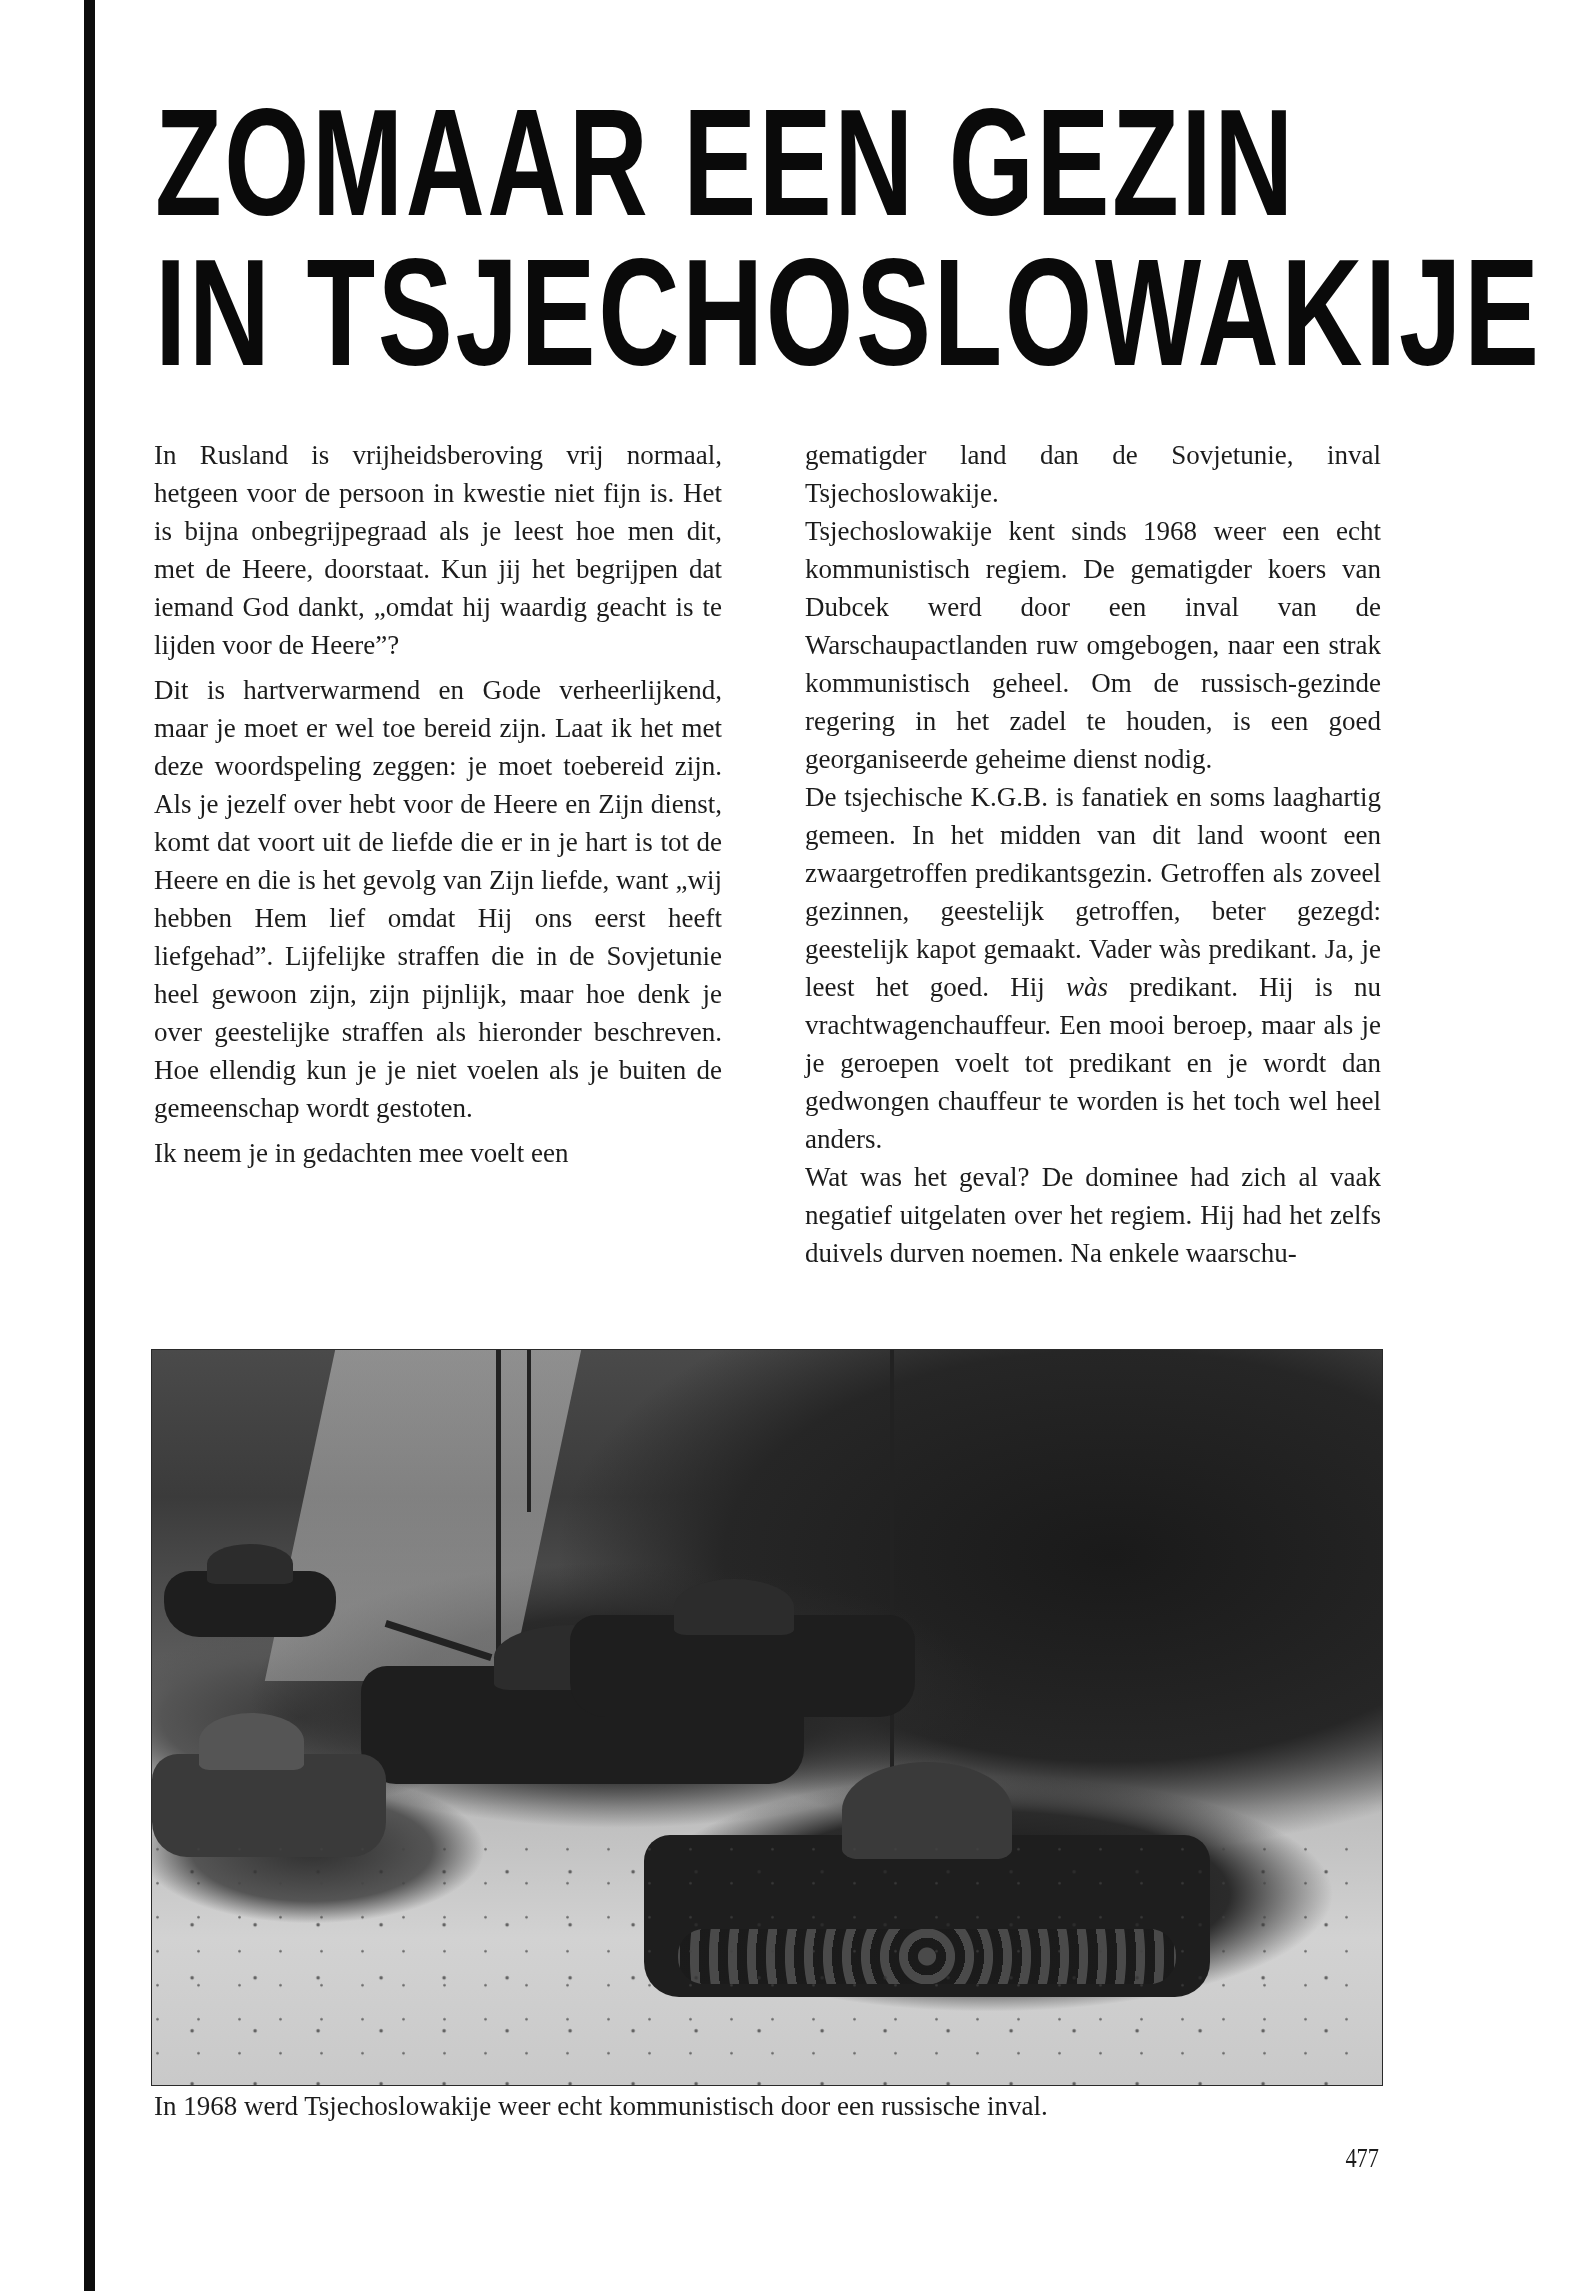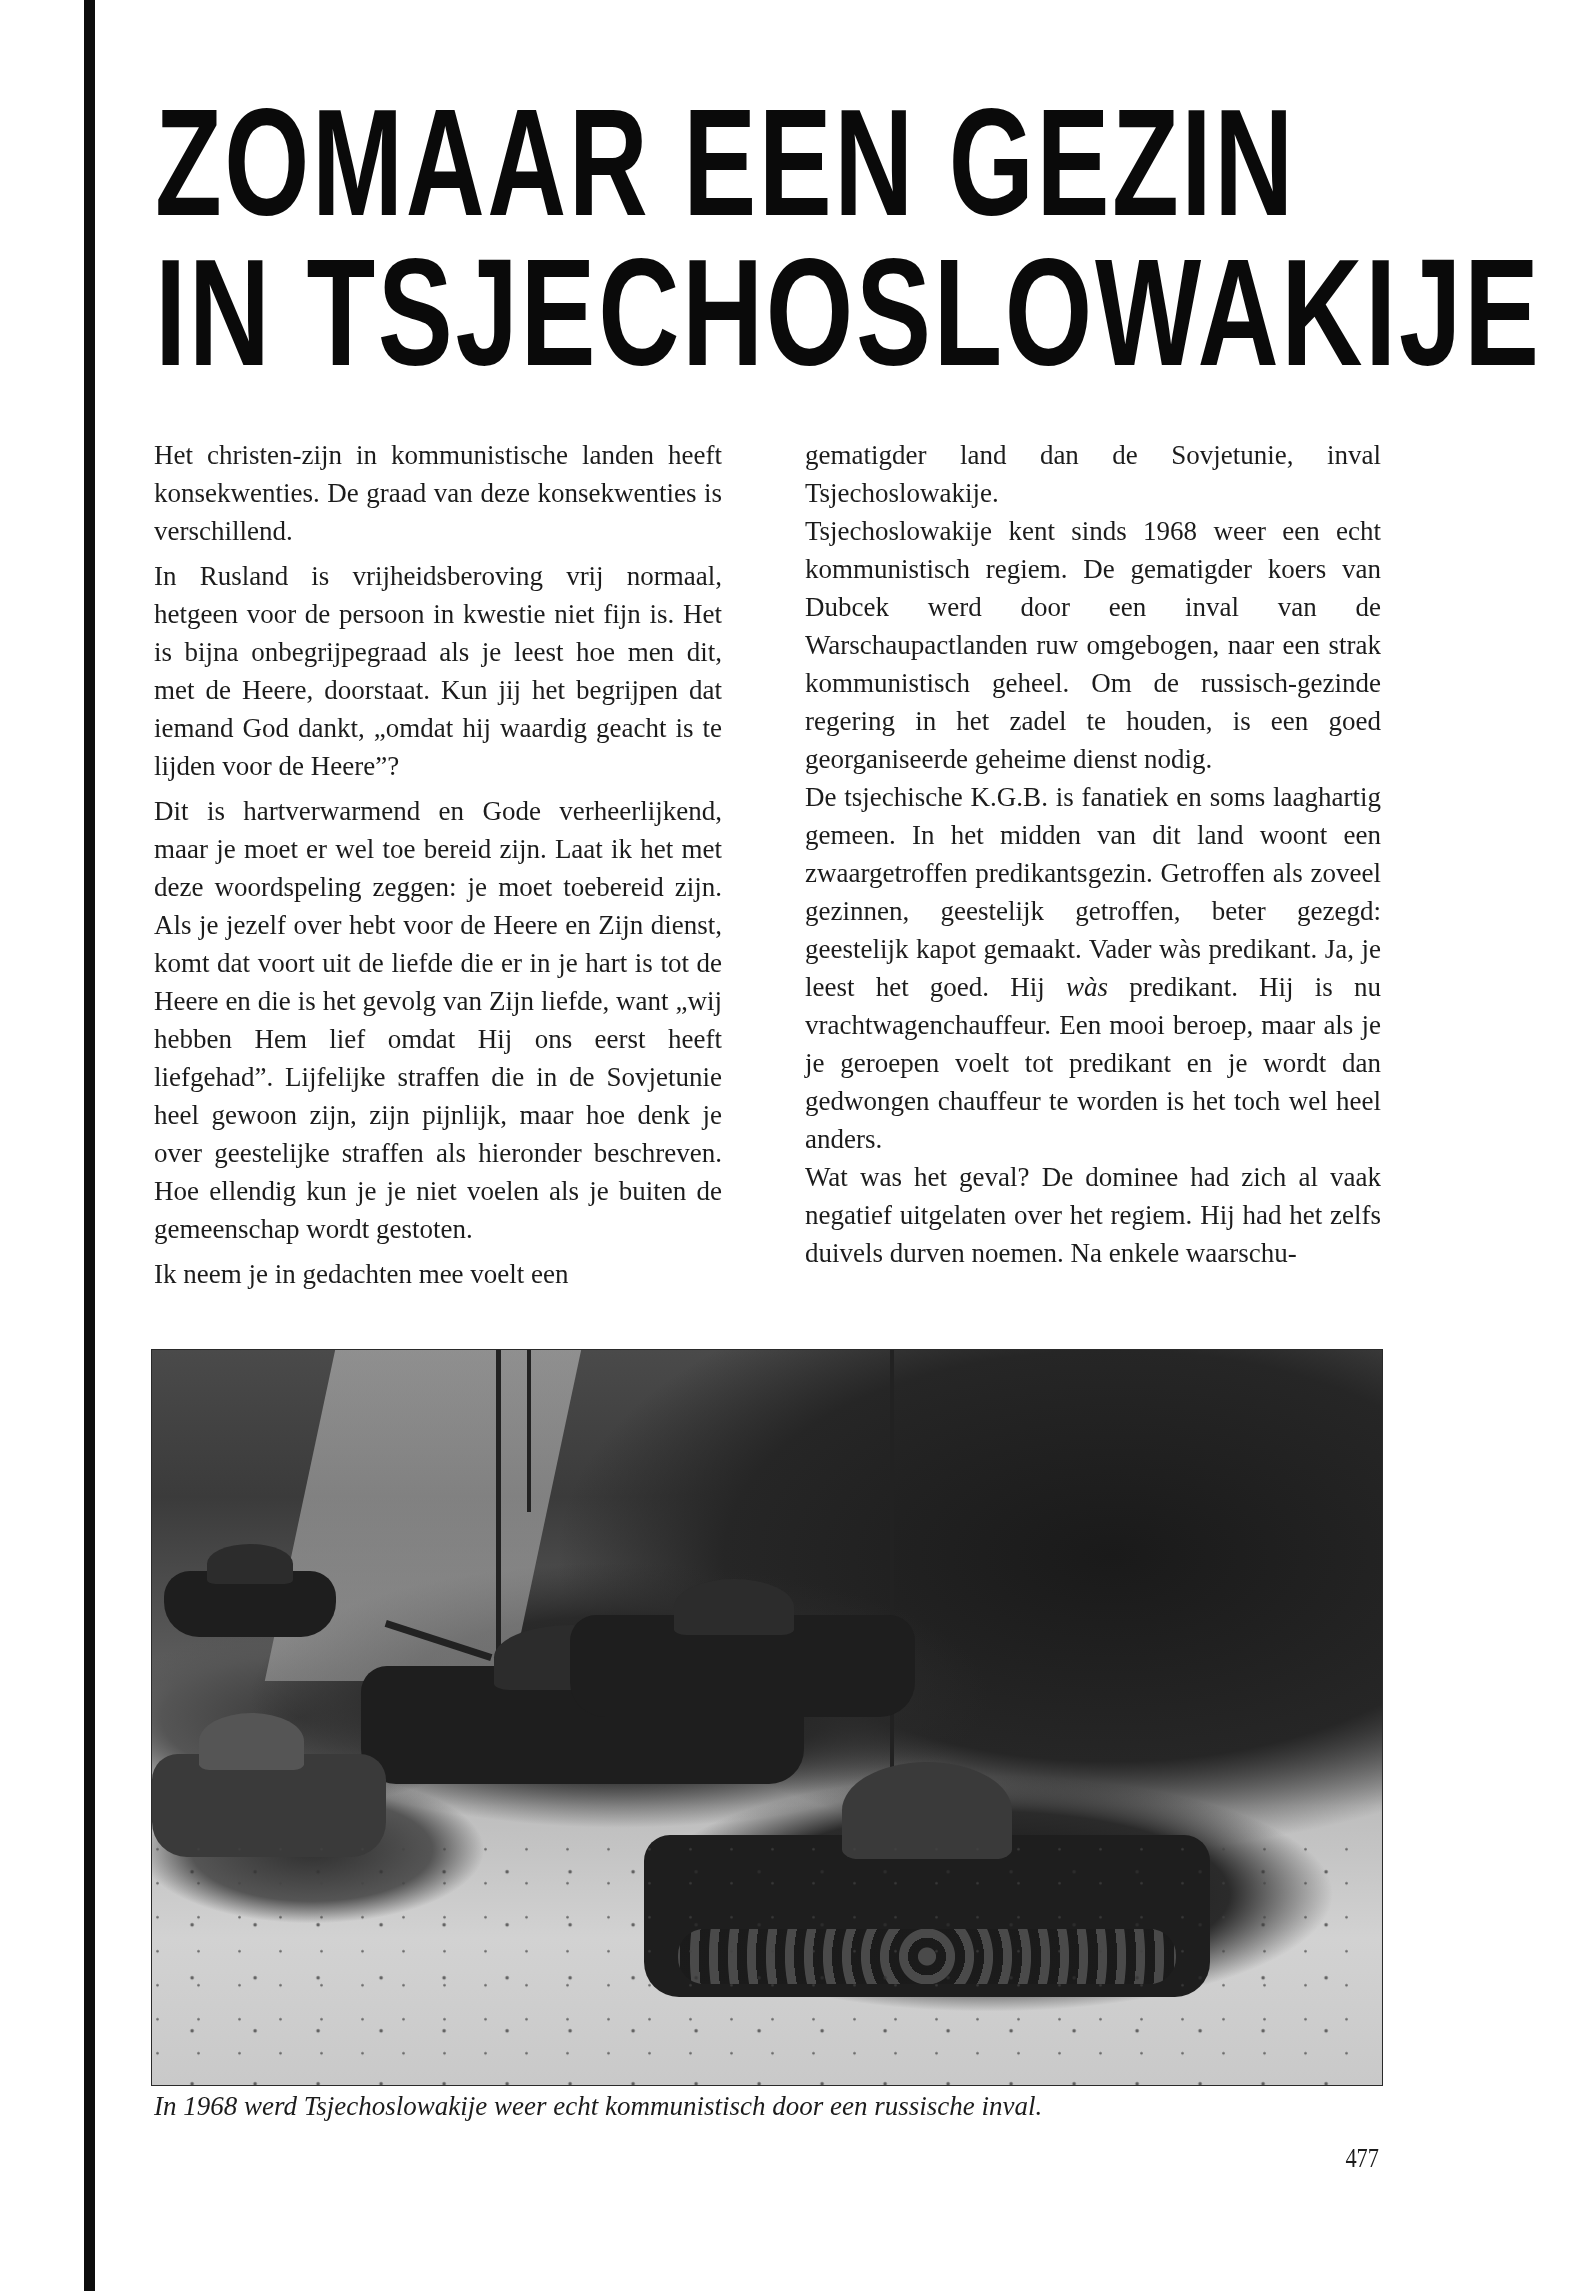--- a/index.html
+++ b/index.html
@@ -71,21 +71,21 @@
       background-image:
         radial-gradient(circle, #333 1.3px, transparent 2.2px),
         radial-gradient(circle, #444 0.9px, transparent 1.7px);
       background-size: 63px 53px, 41px 34px;
       background-position: 8.6px 17.3px, 26px 4.3px;
       opacity: 0.7;
     }
 
     .caption {
       position: absolute; left: 154px; top: 2087px; width: 1225px;
-      font-family: "Liberation Serif", serif; font-style: italic; font-size: 27px;
+      font-family: "Liberation Serif", serif; font-size: 27px;
       line-height: 38px; color: #1c1c1c; white-space: nowrap;
     }
 
     .page-number {
       position: absolute; left: 1327px; top: 2140px; width: 52px; text-align: right;
       font-family: "Liberation Serif", serif; font-size: 28px; line-height: 35px; color: #1c1c1c;
       transform: scaleX(0.8); transform-origin: right center;
     }
   </style>
 </head>
@@ -93,21 +93,20 @@
 
 <div class="left-rule"></div>
 
 <h1 class="title">
   <span class="title-line l1">ZOMAAR EEN GEZIN</span>
   <span class="title-line l2">IN TSJECHOSLOWAKIJE</span>
 </h1>
 
 <div class="columns">
   <div class="col left">
-    <p>Het christen-zijn in kommunistische landen heeft konsekwenties. De graad van deze konsekwenties is verschillend.</p>
     <p>In Rusland is vrijheidsberoving vrij nor­maal, hetgeen voor de persoon in kwes­tie niet fijn is. Het is bijna onbegrijpe­graad als je leest hoe men dit, met de Heere, doorstaat. Kun jij het begrijpen dat iemand God dankt, „omdat hij waar­dig geacht is te lijden voor de Heere”?</p>
     <p>Dit is hartverwarmend en Gode verheer­lijkend, maar je moet er wel toe bereid zijn. Laat ik het met deze woordspeling zeggen: je moet toebereid zijn. Als je je­zelf over hebt voor de Heere en Zijn dienst, komt dat voort uit de liefde die er in je hart is tot de Heere en die is het gevolg van Zijn liefde, want „wij heb­ben Hem lief omdat Hij ons eerst heeft liefgehad”. Lijfelijke straffen die in de Sovjetunie heel gewoon zijn, zijn pijn­lijk, maar hoe denk je over geestelijke straffen als hieronder beschreven. Hoe ellendig kun je je niet voelen als je buiten de gemeenschap wordt gestoten.</p>
     <p class="tight">Ik neem je in gedachten mee voelt een</p>
   </div>
   <div class="col right">
     <p class="tight">gematigder land dan de Sovjetunie, inval Tsjechoslowakije.</p>
     <p class="tight">Tsjechoslowakije kent sinds 1968 weer een echt kommunistisch regiem. De ge­matigder koers van Dubcek werd door een inval van de Warschaupactlanden ruw omgebogen, naar een strak kom­munistisch geheel. Om de russisch-ge­zinde regering in het zadel te houden, is een goed georganiseerde geheime dienst nodig.</p>
     <p class="tight"><span>De tsjechische K.G.B. is fanatiek en soms laaghartig gemeen. In het midden van dit land woont een zwaargetroffen predikantsgezin. Getroffen als zoveel gezinnen, geestelijk getroffen, beter ge­zegd: geestelijk kapot gemaakt. Vader wàs predikant. Ja, je leest het goed. Hij</span> <em>wàs</em> <span>predikant. Hij is nu vrachtwagen­chauffeur. Een mooi beroep, maar als je je geroepen voelt tot predikant en je wordt dan gedwongen chauffeur te wor­den is het toch wel heel anders.</span></p>
     <p class="tight">Wat was het geval? De dominee had zich al vaak negatief uitgelaten over het regiem. Hij had het zelfs duivels durven noemen. Na enkele waarschu-</p>
   </div>

